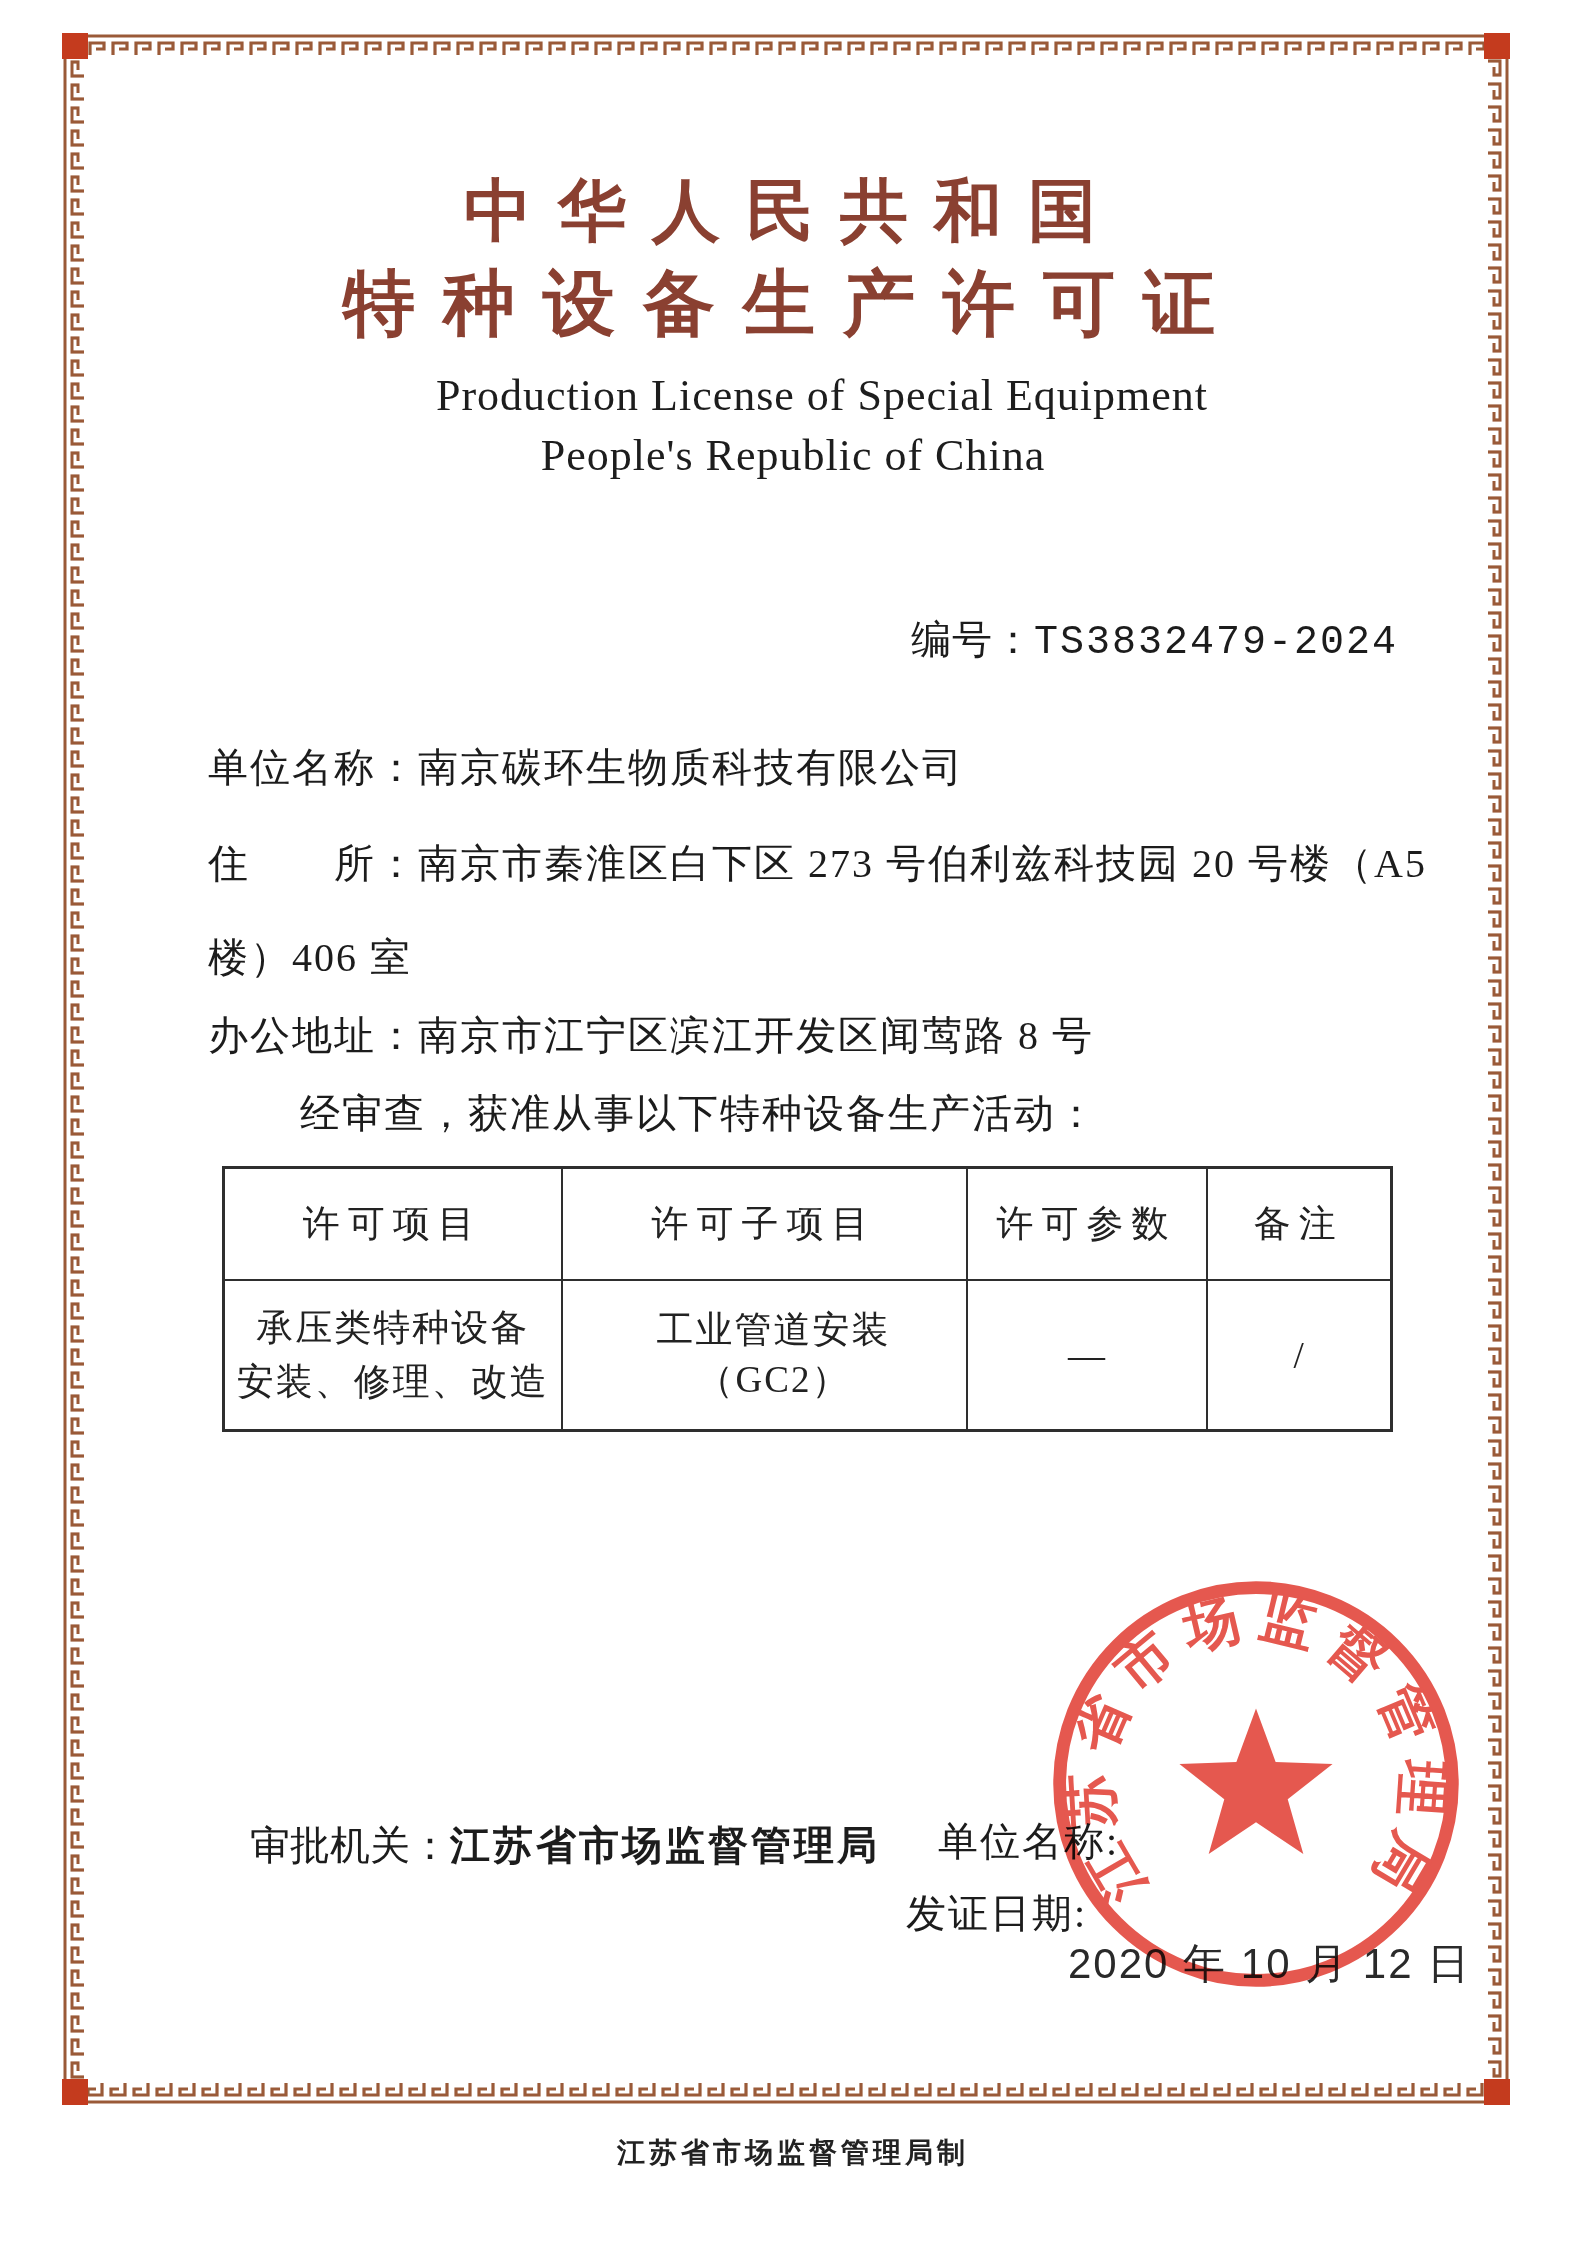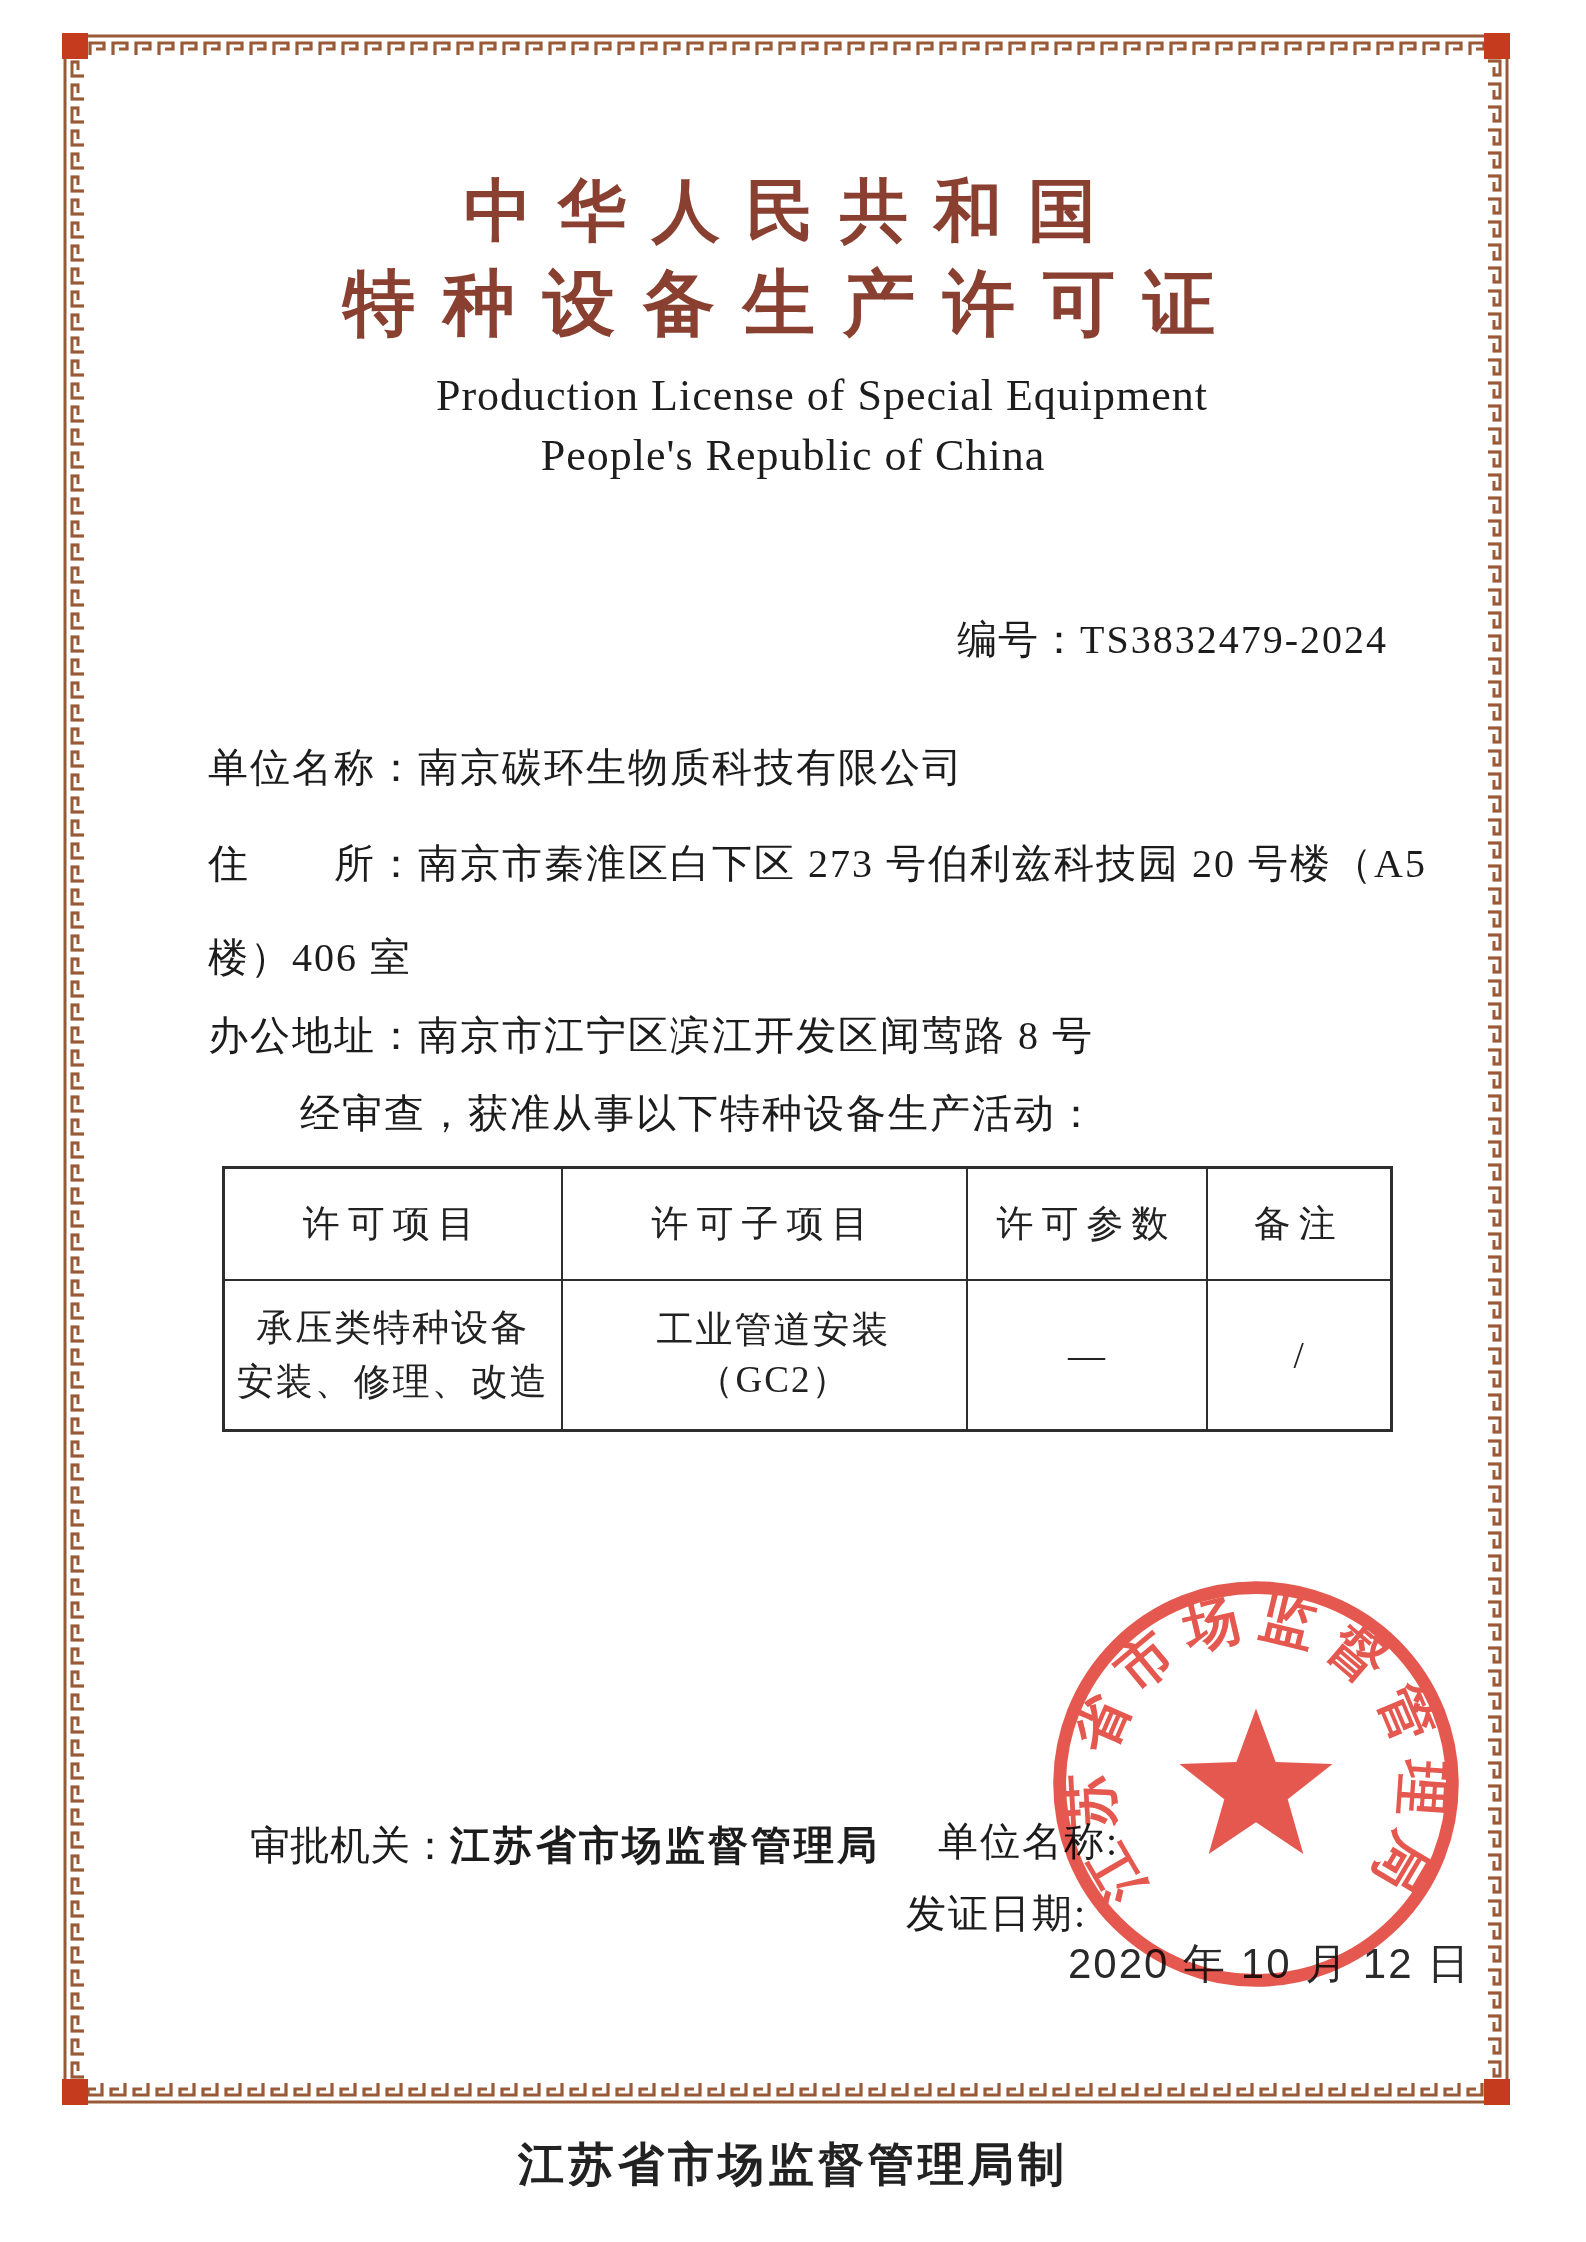--- a/index.html
+++ b/index.html
@@ -14,21 +14,21 @@
   .abs{position:absolute;}
   .center{left:0;width:100%;text-align:center;}
 
   .title-cn{color:#8a4031;font-weight:bold;font-family:"Liberation Serif",serif;}
   .title-cn-1{top:166px;font-size:68px;letter-spacing:26px;}
   .title-cn-2{top:256px;font-size:72px;letter-spacing:28px;}
   .title-en{font-size:44px;color:#1d1d1d;letter-spacing:1px;}
   .title-en-1{top:370px;padding-left:29px;}
   .title-en-2{top:430px;}
 
-  .serial{top:612px;right:198px;font-size:40px;letter-spacing:1px;}
+  .serial{top:612px;right:188px;font-size:40px;letter-spacing:1px;font-family:Liberation Mono, monospace;}
   .serial .num{letter-spacing:2px;}
 
   .bodyline{font-size:40px;letter-spacing:2px;white-space:nowrap;}
   .l-company{top:740px;left:208px;}
   .l-res1{top:836px;left:208px;}
   .l-res2{top:930px;left:208px;}
   .l-office{top:1008px;left:208px;}
   .l-statement{top:1086px;left:300px;}
 
   table.license{
@@ -51,21 +51,21 @@
   .l-approval .val{font-weight:bold;letter-spacing:3px;}
   .l-issuer{top:1814px;left:938px;font-size:40px;letter-spacing:2px;}
   .l-issuedate-label{top:1886px;left:906px;font-size:40px;letter-spacing:2px;}
   .l-valid{top:1942px;left:250px;font-size:40px;}
   .date-sans{font-family:"Liberation Sans","DejaVu Sans",sans-serif;font-size:42px;letter-spacing:2px;color:#2a2a2a;}
   .l-issuedate-value{top:1936px;left:1068px;}
 
   .seal{left:1040px;top:1568px;opacity:.9;mix-blend-mode:multiply;}
   .seal text{font-family:"Liberation Serif",serif;font-weight:bold;letter-spacing:14px;}
 
-  .footer{top:2134px;font-size:46px;font-weight:bold;letter-spacing:4px;
+  .footer{top:2134px;font-size:28px;font-weight:bold;letter-spacing:4px;
     font-family:"Liberation Sans","DejaVu Sans",sans-serif;color:#222;}
   .frame{left:62px;top:33px;}
 </style>
 </head>
 <body>
 
 <div class="page">
 
   <svg class="abs frame" width="1448" height="2072" viewBox="0 0 1448 2072">
     <defs>

